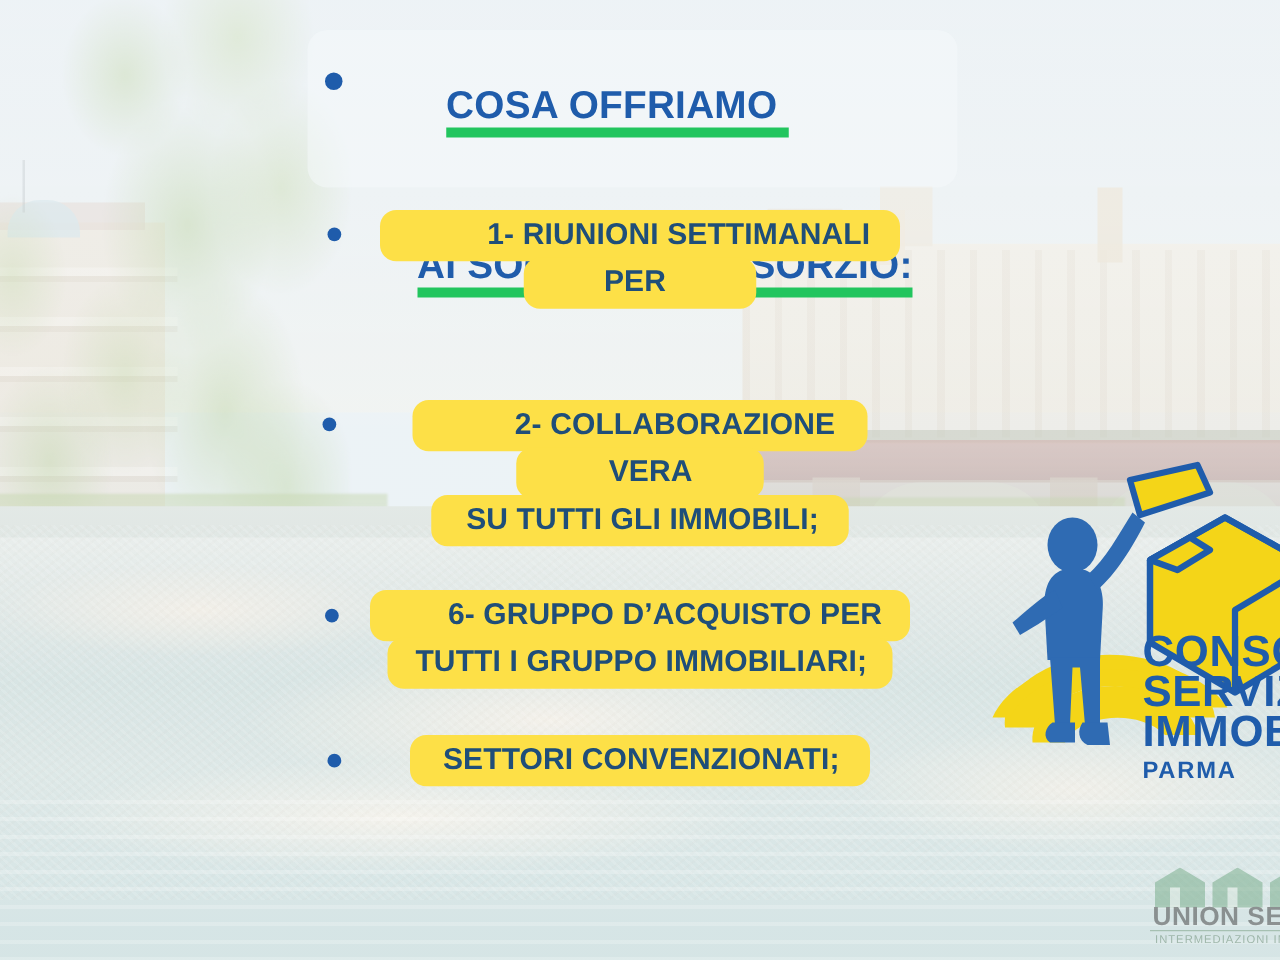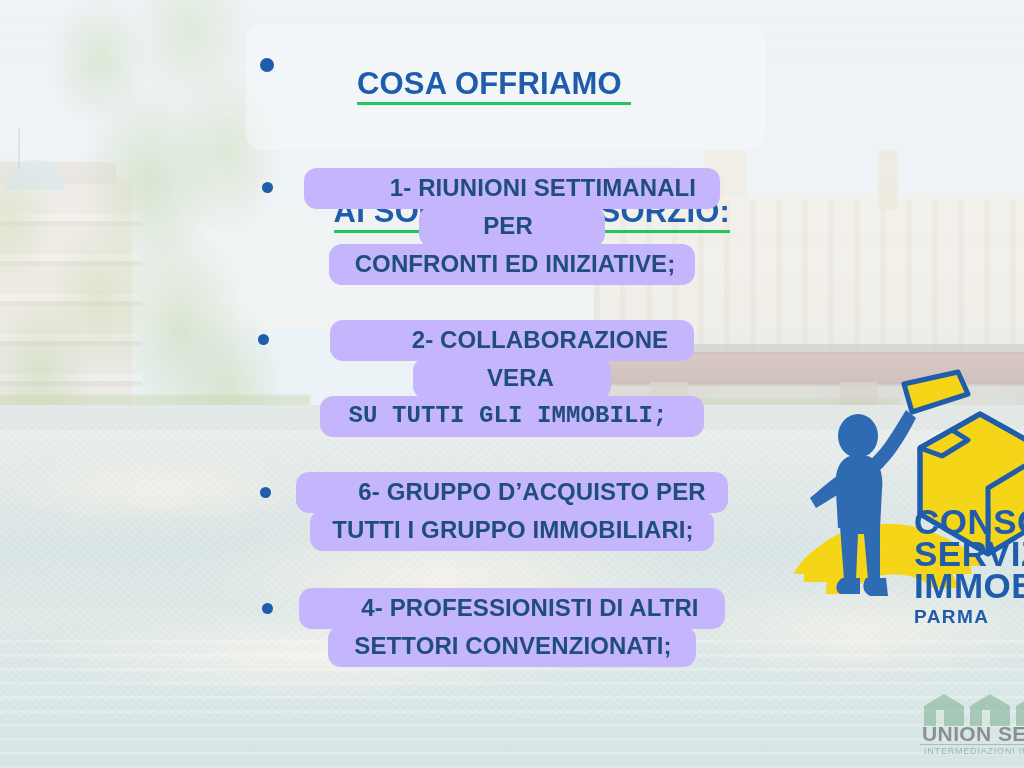--- a/index.html
+++ b/index.html
@@ -218,21 +218,21 @@
   .title-line {
     position:relative;
     color:#1f5cab;
     font-weight:bold;
     font-size:31px;
     letter-spacing:.2px;
     line-height:1.28;
     white-space:pre;
   }
   .title-line .u {
-    border-bottom:3px solid #22c55e;
+    border-bottom:8px solid #22c55e;
     padding-bottom:1px;
   }
   .title-row-1 { padding-left:58px; text-align:left; }
   .title-bullet {
     position:absolute; left:14px; top:34px;
     width:14px; height:14px; border-radius:50%;
     background:#1f5cab;
   }
   .title-row-2 { margin-top:9px; text-align:center; }
 
@@ -248,21 +248,21 @@
 
   .b-lines { text-align:center; }
 
   .b-line {
     display:block;
     line-height:1.0;
     margin:0 auto;
   }
   .b-line span.hl {
     display:inline-block;
-    background:#c4b5fd;
+    background:#fde047;
     color:#1f4e79;
     font-weight:bold;
     font-size:24px;
     letter-spacing:.1px;
     padding:8px 16px 9px 16px;
     border-radius:13px;
     white-space:pre;
   }
 
   
@@ -279,21 +279,21 @@
   .item3 { height:92px; }
   .item4 { height:92px; }
 
   
   .item1 .l1 span.hl { padding-left:86px; padding-right:24px; }
   .item1 .l2 span.hl { padding-left:64px; padding-right:72px; }
   .item1 .l3 span.hl { padding-left:26px; padding-right:20px; }
 
   .item2 .l1 span.hl { padding-left:82px; padding-right:26px; }
   .item2 .l2 span.hl { padding-left:74px; padding-right:57px; }
-  .item2 .l3 span.hl { padding-left:28px; padding-right:36px;font-family:Liberation Mono, monospace; }
+  .item2 .l3 span.hl { padding-left:28px; padding-right:24px; }
 
   .item3 .l1 span.hl { padding-left:62px; padding-right:22px; }
   .item3 .l2 span.hl { padding-left:22px; padding-right:20px; }
 
   .item4 .l1 span.hl { padding-left:62px; padding-right:26px; }
   .item4 .l2 span.hl { padding-left:26px; padding-right:24px; }
 
   
   .logo {
     position:absolute; left:792px; top:368px; width:256px; height:260px;
@@ -385,21 +385,20 @@
     </div>
   </div>
 
   <div class="bullets">
 
     <div class="bullet-item item1">
       <div class="b-dot"></div>
       <div class="b-lines">
         <div class="b-line l1"><span class="hl">1- RIUNIONI SETTIMANALI</span></div>
         <div class="b-line l2"><span class="hl">PER</span></div>
-        <div class="b-line l3"><span class="hl">CONFRONTI ED INIZIATIVE;</span></div>
       </div>
     </div>
 
     <div class="bullet-item item2">
       <div class="b-dot"></div>
       <div class="b-lines">
         <div class="b-line l1"><span class="hl">2- COLLABORAZIONE</span></div>
         <div class="b-line l2"><span class="hl">VERA</span></div>
         <div class="b-line l3"><span class="hl">SU TUTTI GLI IMMOBILI;</span></div>
       </div>
@@ -409,21 +408,20 @@
       <div class="b-dot"></div>
       <div class="b-lines">
         <div class="b-line l1"><span class="hl">6- GRUPPO D’ACQUISTO PER</span></div>
         <div class="b-line l2"><span class="hl">TUTTI I GRUPPO IMMOBILIARI;</span></div>
       </div>
     </div>
 
     <div class="bullet-item item4">
       <div class="b-dot"></div>
       <div class="b-lines">
-        <div class="b-line l1"><span class="hl">4- PROFESSIONISTI DI ALTRI</span></div>
         <div class="b-line l2"><span class="hl">SETTORI CONVENZIONATI;</span></div>
       </div>
     </div>
 
   </div>
 
   <div class="logo">
     <svg width="256" height="260" viewBox="0 0 256 260">
 
       <g>

